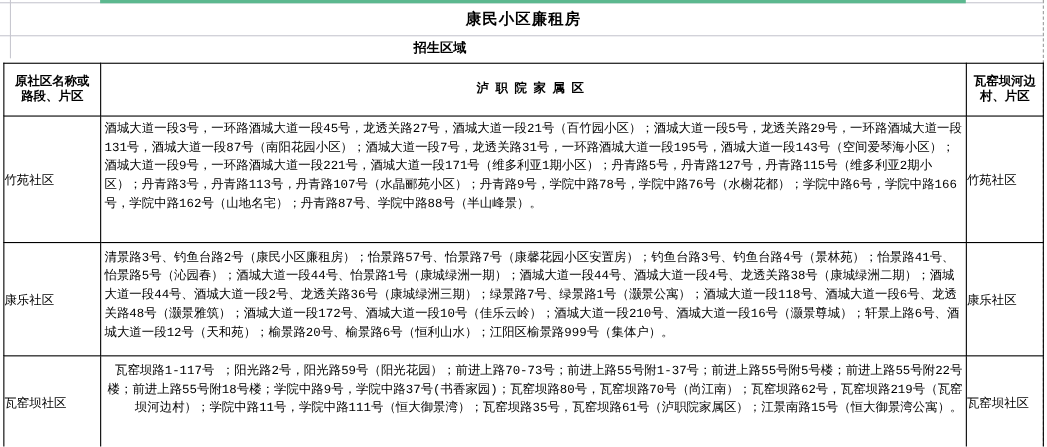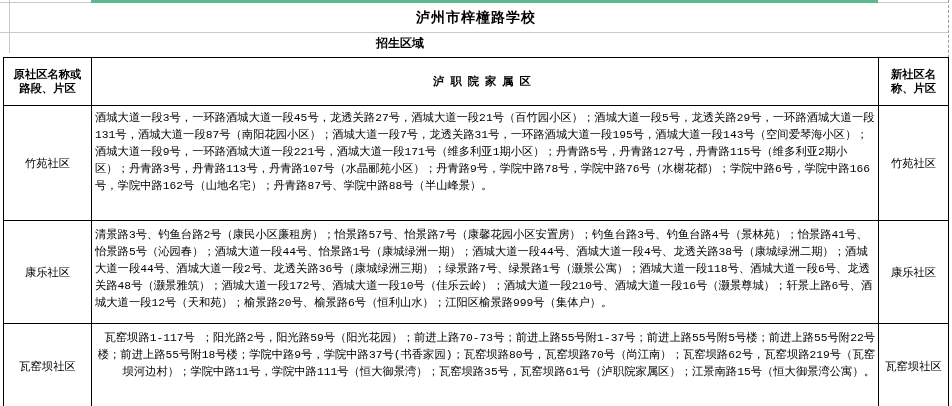--- a/index.html
+++ b/index.html
@@ -26,47 +26,47 @@
   table.grid {
     position:absolute; left:3px; top:57px; border-collapse:collapse;
     table-layout:fixed;
     font-family:Liberation Mono, monospace;
   }
   table.grid td {
     border:1px solid #000; padding:0; vertical-align:middle; font-size:11.3px;
   }
   td.hdr { font-weight:bold; text-align:center; font-size:12px; line-height:14px; }
   td.hdr-mid { letter-spacing:6px; }
-  td.name { text-align:center; font-size:12px; }
+  td.name { text-align:left; font-size:12px; }
   td.addr { padding:4px 3px 0 3px !important; vertical-align:top !important; line-height:17px; text-align:left; }
 </style>
 </head>
 <body>
 
 <div class="gridline-v" style="left:9px;height:53px;"></div>
 <div class="gridline-h" style="top:32px;width:948px;"></div>
 <div class="gridline-h" style="top:2px;width:948px;"></div>
 <div class="dash-right"></div>
 
 <div class="sel-bar" style="width:787px;background:#5cb88f;"></div>
 
-<div class="title">泸州市梓橦路学校</div>
+<div class="title">康民小区廉租房</div>
 <div class="subtitle">招生区域</div>
 
 <table class="grid">
   <colgroup>
     <col style="width:88px">
     <col style="width:787px">
     <col style="width:70px">
   </colgroup>
   <tbody>
       <tr style="height:48px">
     <td class="hdr" style="padding:0 6px;">原社区名称或路段、片区</td>
     <td class="hdr hdr-mid">泸职院家属区</td>
-    <td class="hdr" style="padding:0 2px;">新社区名称、片区</td>
+    <td class="hdr" style="padding:0 2px;">瓦窑坝河边村、片区</td>
   </tr>
   <tr style="height:115px">
     <td class="name">竹苑社区</td>
     <td class="addr">酒城大道一段3号，一环路酒城大道一段45号，龙透关路27号，酒城大道一段21号（百竹园小区）；酒城大道一段5号，龙透关路29号，一环路酒城大道一段131号，酒城大道一段87号（南阳花园小区）；酒城大道一段7号，龙透关路31号，一环路酒城大道一段195号，酒城大道一段143号（空间爱琴海小区）；酒城大道一段9号，一环路酒城大道一段221号，酒城大道一段171号（维多利亚1期小区）；丹青路5号，丹青路127号，丹青路115号（维多利亚2期小区）；丹青路3号，丹青路113号，丹青路107号（水晶郦苑小区）；丹青路9号，学院中路78号，学院中路76号（水榭花都）；学院中路6号，学院中路166号，学院中路162号（山地名宅）；丹青路87号、学院中路88号（半山峰景）。</td>
     <td class="name">竹苑社区</td>
   </tr>
   <tr style="height:103px">
     <td class="name">康乐社区</td>
     <td class="addr" style="padding-top:6px !important;">清景路3号、钓鱼台路2号（康民小区廉租房）；怡景路57号、怡景路7号（康馨花园小区安置房）；钓鱼台路3号、钓鱼台路4号（景林苑）；怡景路41号、怡景路5号（沁园春）；酒城大道一段44号、怡景路1号（康城绿洲一期）；酒城大道一段44号、酒城大道一段4号、龙透关路38号（康城绿洲二期）；酒城大道一段44号、酒城大道一段2号、龙透关路36号（康城绿洲三期）；绿景路7号、绿景路1号（灏景公寓）；酒城大道一段118号、酒城大道一段6号、龙透关路48号（灏景雅筑）；酒城大道一段172号、酒城大道一段10号（佳乐云岭）；酒城大道一段210号、酒城大道一段16号（灏景尊城）；轩景上路6号、酒城大道一段12号（天和苑）；榆景路20号、榆景路6号（恒利山水）；江阳区榆景路999号（集体户）。</td>
     <td class="name">康乐社区</td>

